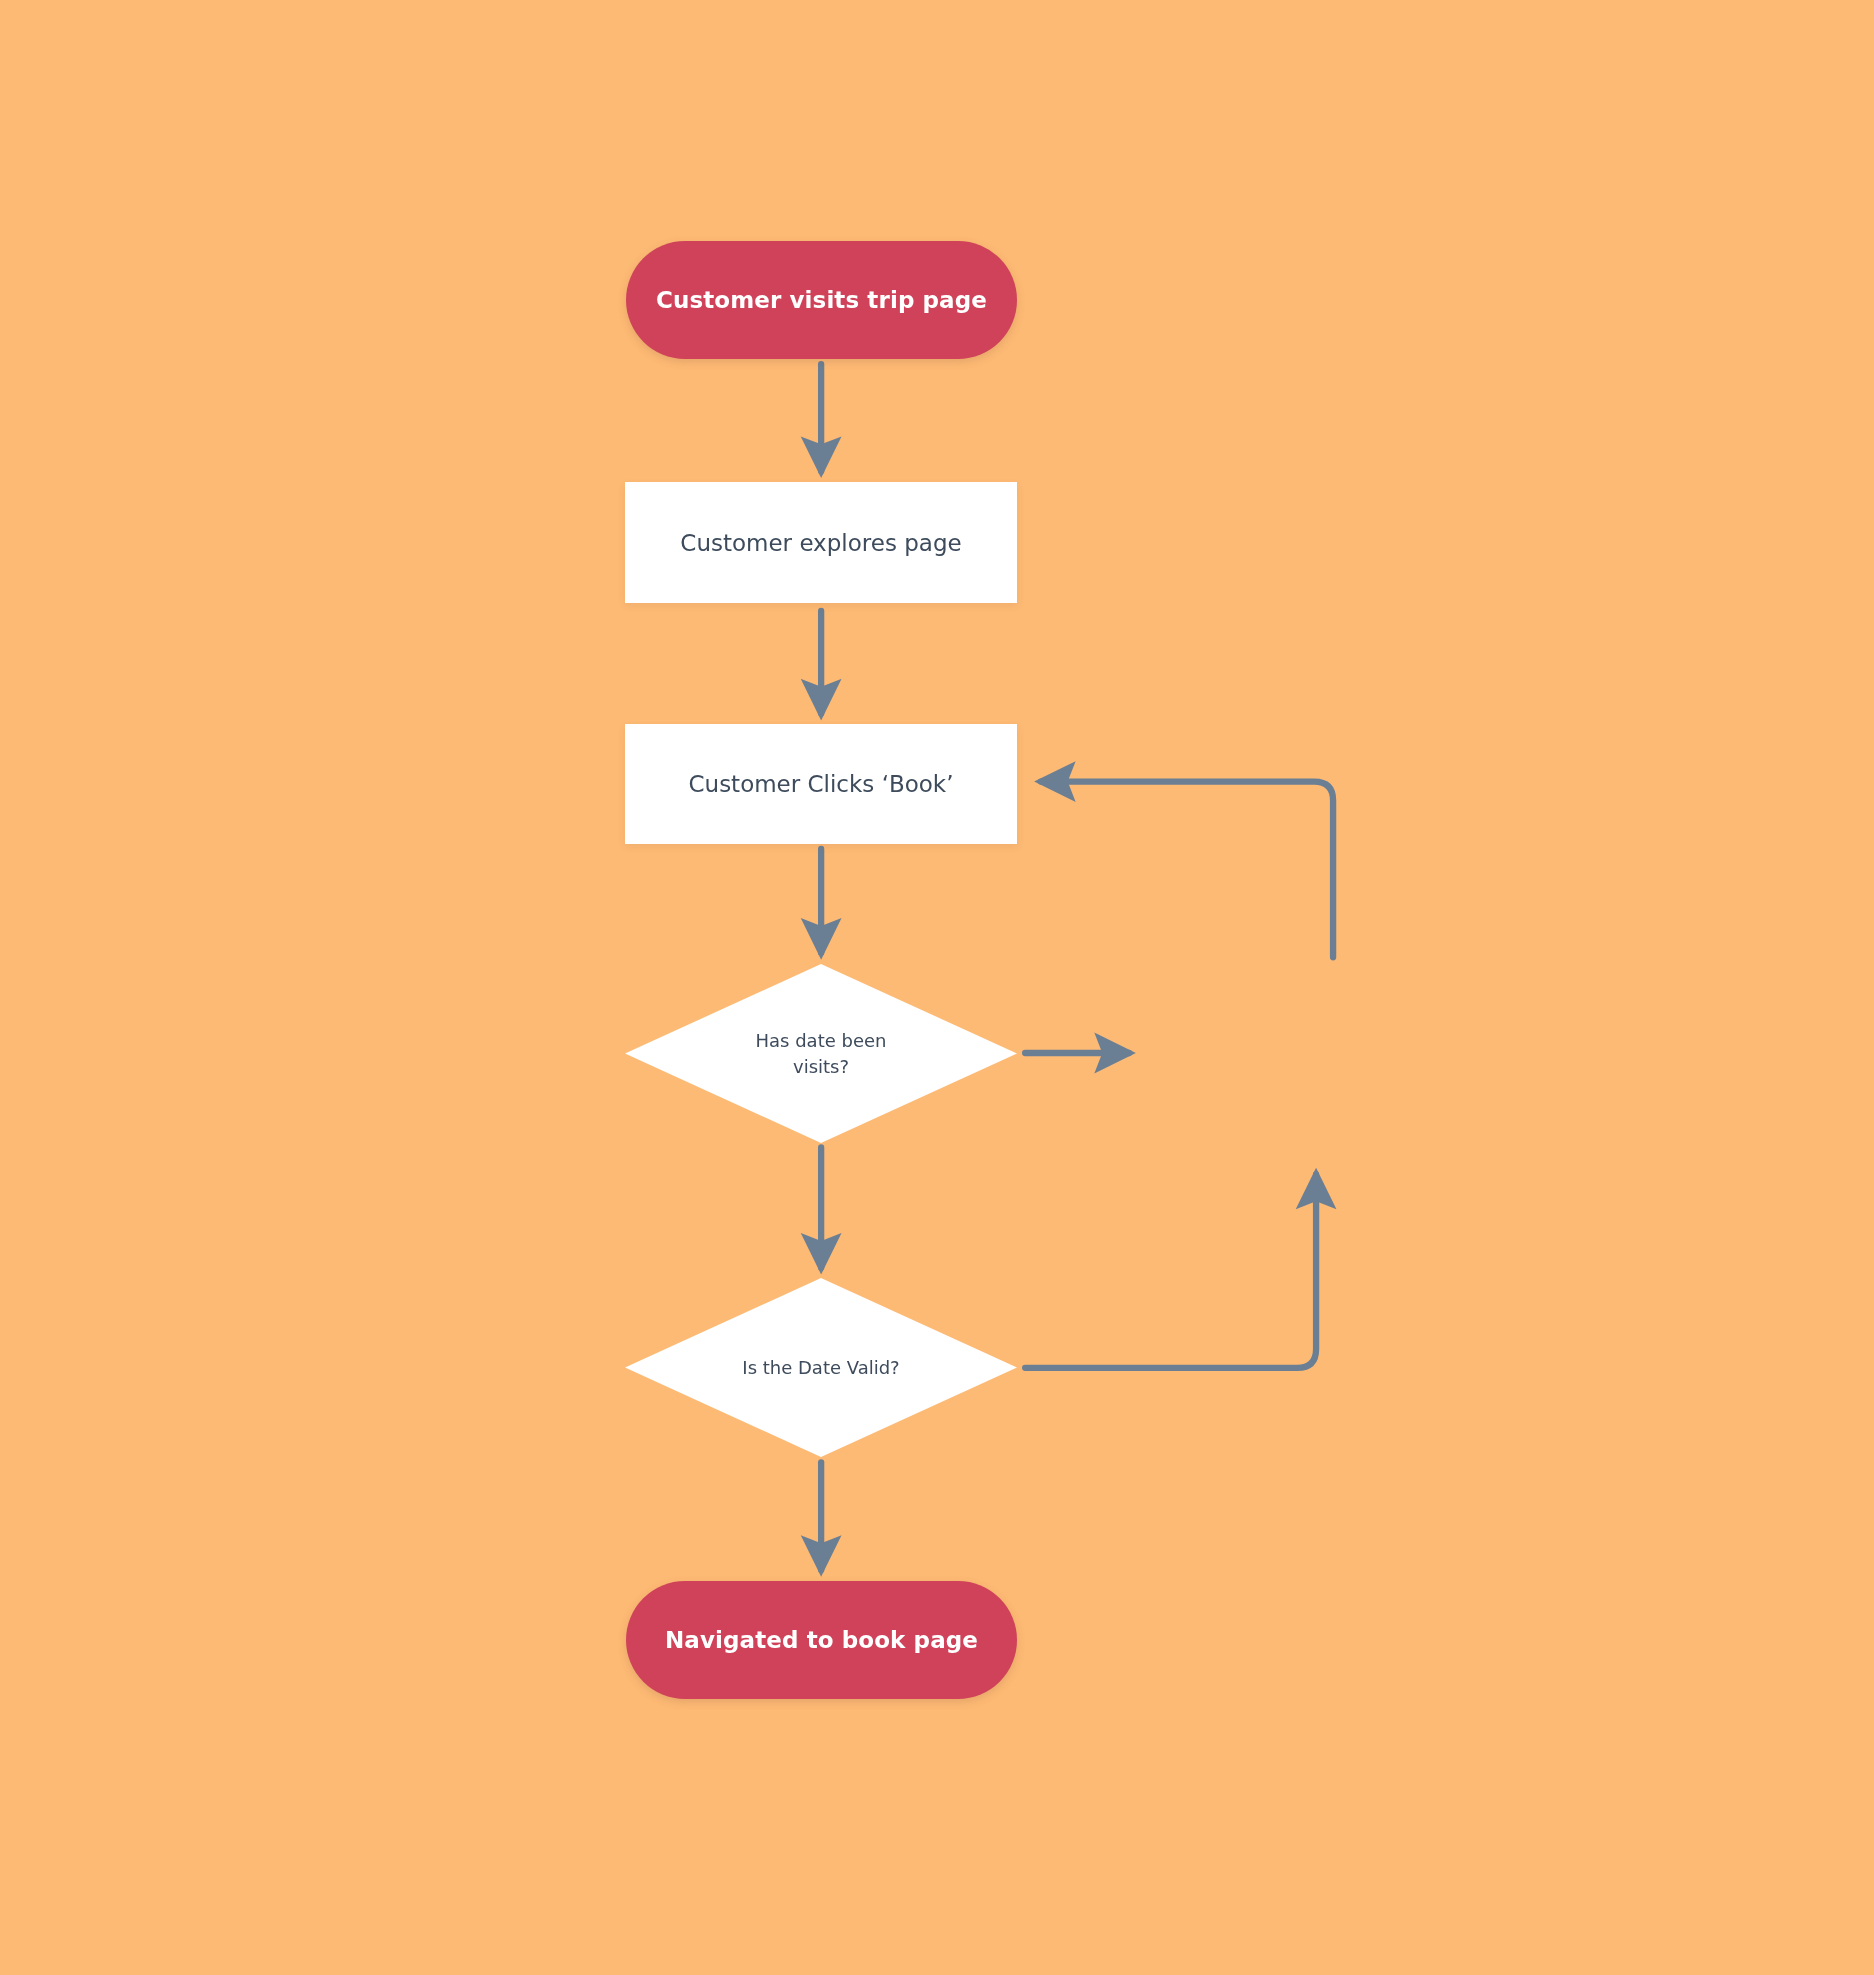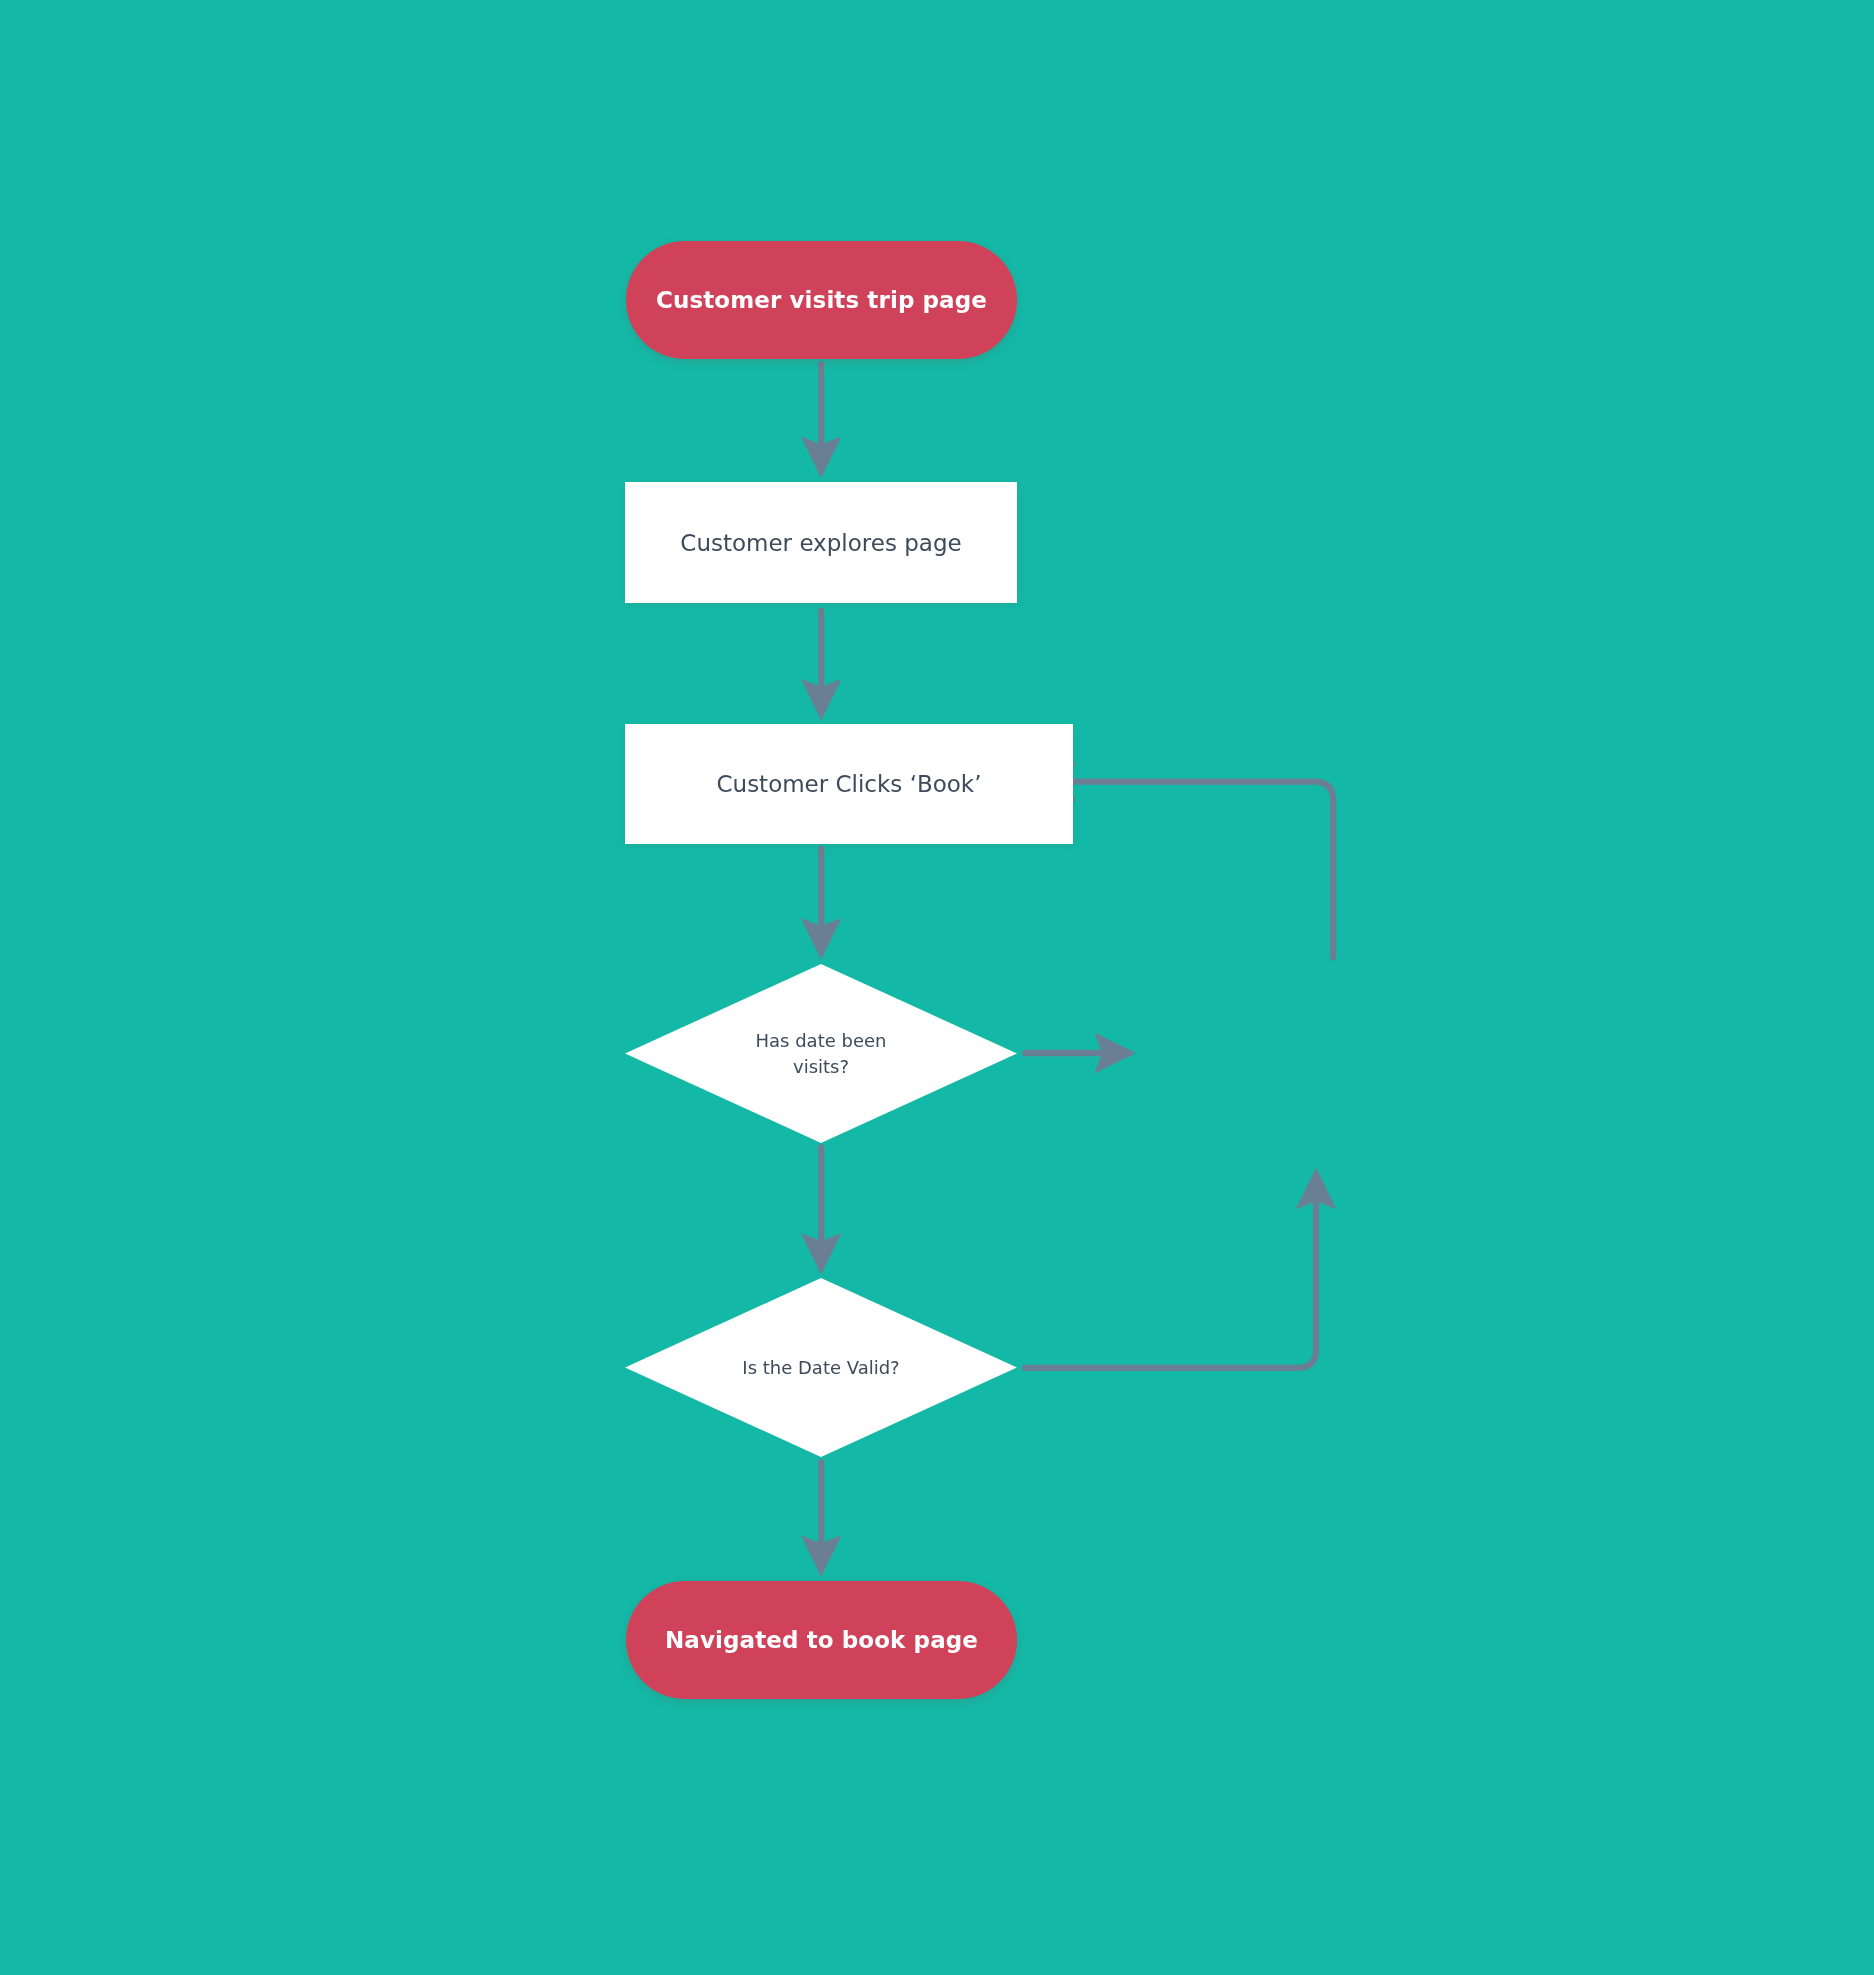--- a/index.html
+++ b/index.html
@@ -7,21 +7,21 @@
     padding: 0;
     background: #f0e2d4;
   }
   body {
     font-family: "DejaVu Sans", "Liberation Sans", sans-serif;
   }
   #canvas {
     position: relative;
     width: 1874px;
     height: 1975px;
-    background: #14b8a6;
+    background: #fdba74;
     overflow: hidden;
   }
   .node {
     position: absolute;
     box-sizing: border-box;
     display: flex;
     align-items: center;
     justify-content: center;
     text-align: center;
     z-index: 3;
@@ -97,21 +97,21 @@
   </svg>
 
   <div class="node node-terminal" style="left:626px; top:241px; width:391px; height:118px;">
     <span>Customer visits trip page</span>
   </div>
 
   <div class="node node-process" style="left:625px; top:482px; width:392px; height:121px;">
     <span>Customer explores page</span>
   </div>
 
-  <div class="node node-process" style="left:625px; top:724px; width:448px; height:120px;">
+  <div class="node node-process" style="left:625px; top:724px; width:392px; height:120px;">
     <span>Customer Clicks ‘Book’</span>
   </div>
 
   <div class="node node-decision" style="left:625px; top:964px; width:392px; height:179px;">
     <div class="diamond-shape"></div>
     <div class="diamond-label">
       <div>Has date been</div>
       <div>visits?</div>
     </div>
   </div>

